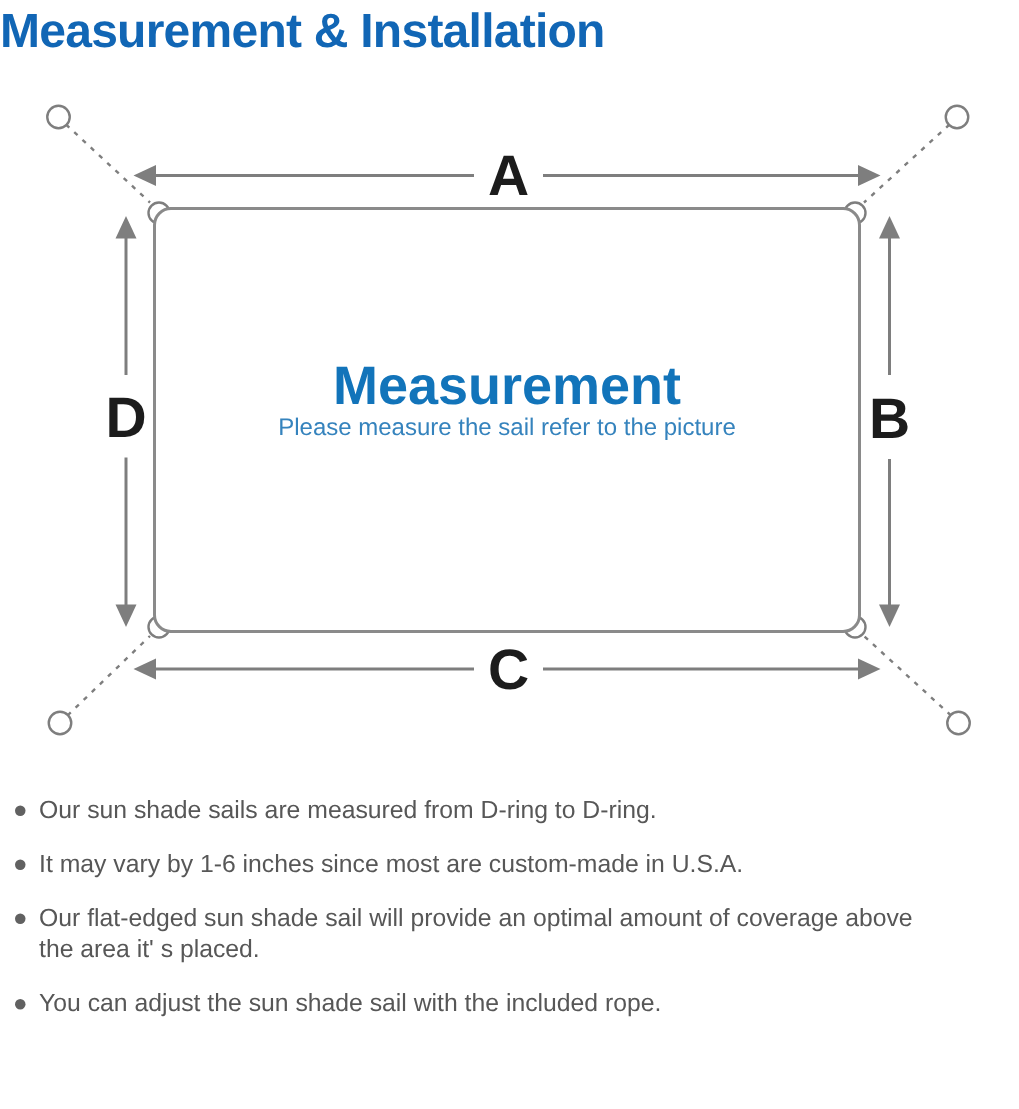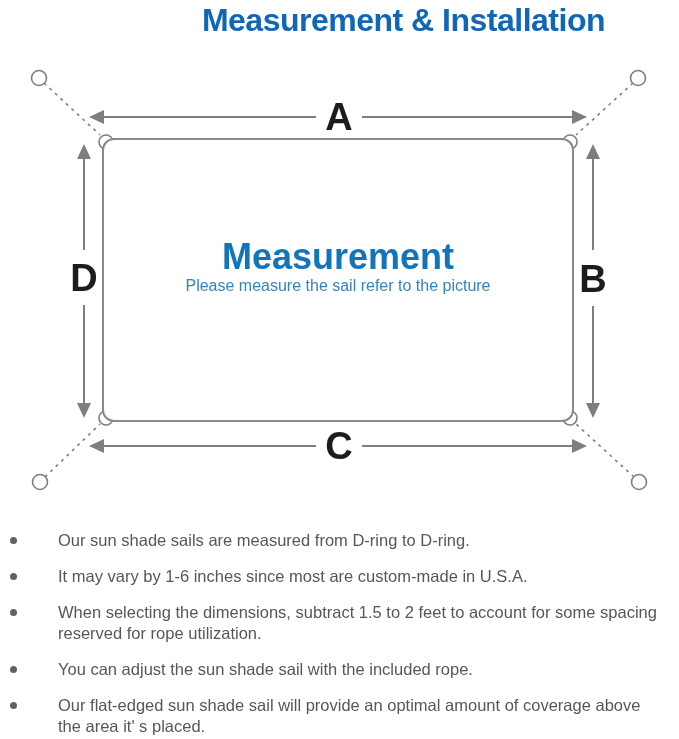--- a/index.html
+++ b/index.html
@@ -11,21 +11,21 @@
     background: #ffffff;
     font-family: "Liberation Sans", sans-serif;
     overflow: hidden;
   }
   .page-title {
     position: absolute;
     top: 0;
     left: 0;
     width: 605px;
     margin: 0;
-    text-align: right;
+    text-align: left;
     font-size: 32px;
     line-height: 40px;
     font-weight: bold;
     letter-spacing: -0.5px;
     color: #1166b5;
   }
   svg.diagram { position: absolute; top: 0; left: 0; }
   .center-text {
     position: absolute;
     left: 103px;
@@ -66,21 +66,20 @@
     height: 7px;
     margin-top: 7px;
     border-radius: 50%;
     background: #616161;
   }
   .note-text {
     font-size: 16.5px;
     line-height: 21px;
     color: #575757;
     white-space: pre-line;
-    margin-left: 32px;
   }
 </style>
 </head>
 <body>
 
 <div class="page">
 
   <h1 class="page-title">Measurement &amp; Installation</h1>
 
   <svg class="diagram" width="679" height="739" viewBox="0 0 679 739" xmlns="http://www.w3.org/2000/svg">
@@ -153,27 +152,22 @@
     <li>
       <span class="dot"></span>
       <span class="note-text">Our sun shade sails are measured from D-ring to D-ring.</span>
     </li>
     <li>
       <span class="dot"></span>
       <span class="note-text">It may vary by 1-6 inches since most are custom-made in U.S.A.</span>
     </li>
     <li>
       <span class="dot"></span>
-      <span class="note-text">When selecting the dimensions, subtract 1.5 to 2 feet to account for some spacing
-reserved for rope utilization.</span>
+      <span class="note-text">Our flat-edged sun shade sail will provide an optimal amount of coverage above
+the area it' s placed.</span>
     </li>
     <li>
       <span class="dot"></span>
       <span class="note-text">You can adjust the sun shade sail with the included rope.</span>
-    </li>
-    <li>
-      <span class="dot"></span>
-      <span class="note-text">Our flat-edged sun shade sail will provide an optimal amount of coverage above
-the area it' s placed.</span>
     </li>
   </ul>
 
 </div>
 
 </body></html>

